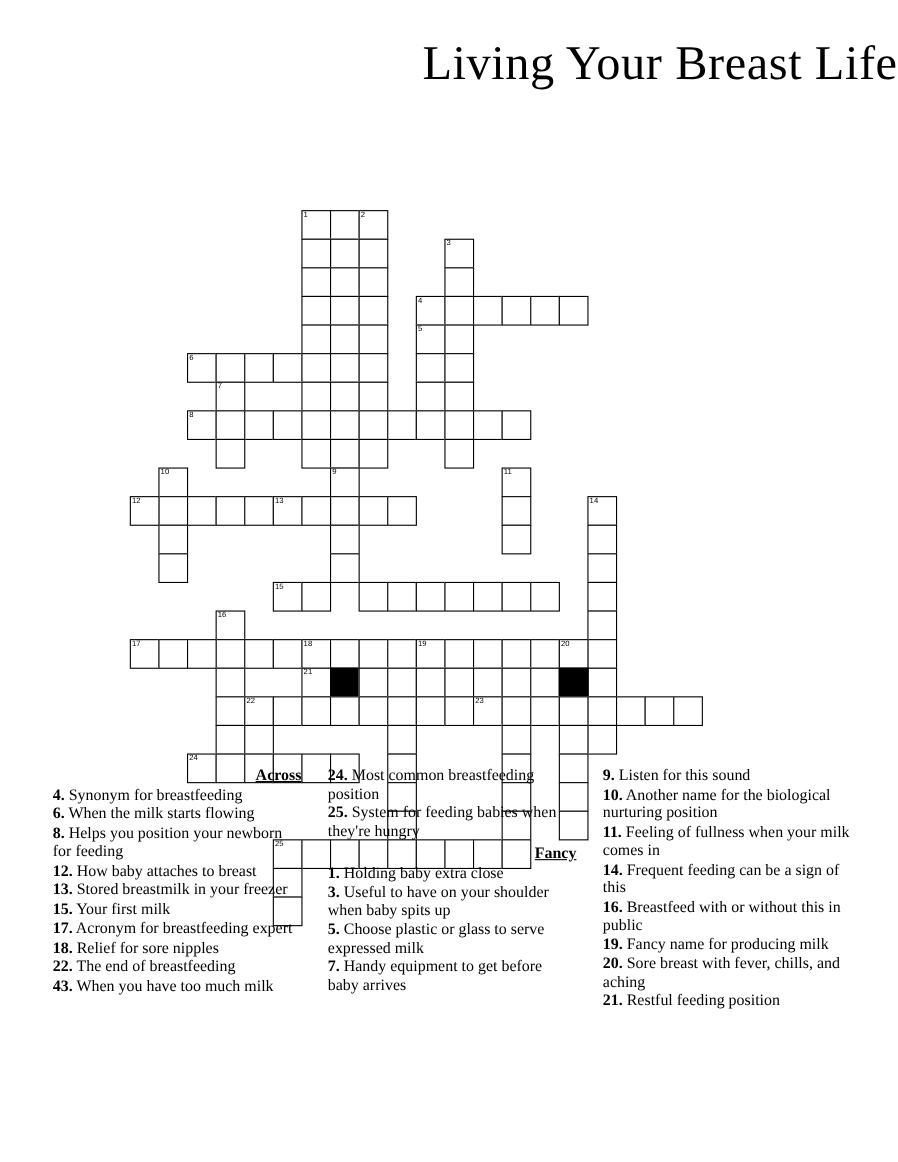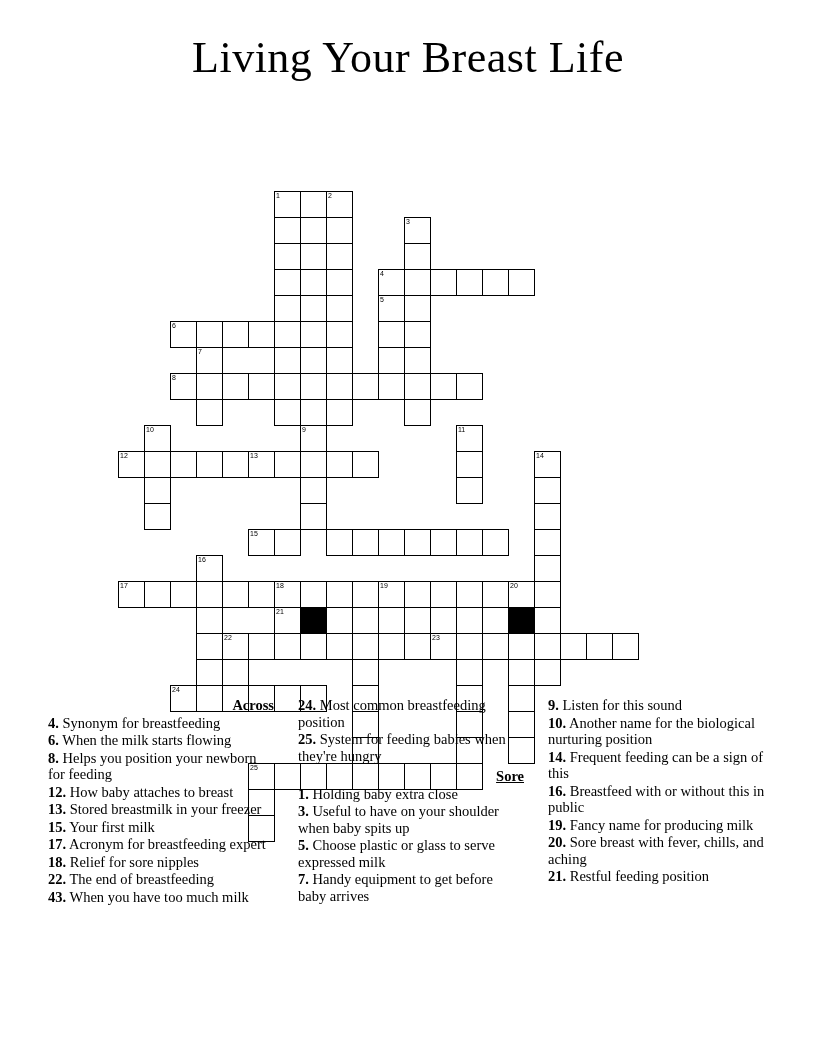--- a/index.html
+++ b/index.html
@@ -9,21 +9,21 @@
   }
   body {
     width: 816px;
     height: 1056px;
     font-family: "Liberation Serif", serif;
     color: #000000;
     position: relative;
     overflow: hidden;
   }
   #title {
-    text-align: center;
+    text-align: right;
     font-size: 44px;
     font-weight: normal;
     letter-spacing: 0.5px;
     margin: 32px 0 0 0;
     font-family: "Liberation Serif", serif;
   }
   #grid-wrap {
     position: relative;
     width: 816px;
     height: 595px;
@@ -315,27 +315,28 @@
       <div class="clue"><b>12.</b><span> How baby attaches to breast</span></div>
       <div class="clue"><b>13.</b><span> Stored breastmilk in your freezer</span></div>
       <div class="clue"><b>15.</b><span> Your first milk</span></div>
       <div class="clue"><b>17.</b><span> Acronym for breastfeeding expert</span></div>
       <div class="clue"><b>18.</b><span> Relief for sore nipples</span></div>
       <div class="clue"><b>22.</b><span> The end of breastfeeding</span></div>
       <div class="clue"><b>43.</b><span> When you have too much milk</span></div>
       <div class="clue"><b>24.</b><span> Most common breastfeeding position</span></div>
       <div class="clue"><b>25.</b><span> System for feeding babies when they're hungry</span></div>
     </div>
-  <div class="section-head" style="margin-top:4px;">Sore</div>
+  <div class="section-head" style="margin-top:4px;">Fancy</div>
   <div id="down-list">
       <div class="clue"><b>1.</b><span> Holding baby extra close</span></div>
       <div class="clue"><b>3.</b><span> Useful to have on your shoulder when baby spits up</span></div>
       <div class="clue"><b>5.</b><span> Choose plastic or glass to serve expressed milk</span></div>
       <div class="clue"><b>7.</b><span> Handy equipment to get before baby arrives</span></div>
       <div class="clue"><b>9.</b><span> Listen for this sound</span></div>
       <div class="clue"><b>10.</b><span> Another name for the biological nurturing position</span></div>
+      <div class="clue"><b>11.</b><span> Feeling of fullness when your milk comes in</span></div>
       <div class="clue"><b>14.</b><span> Frequent feeding can be a sign of this</span></div>
       <div class="clue"><b>16.</b><span> Breastfeed with or without this in public</span></div>
       <div class="clue"><b>19.</b><span> Fancy name for producing milk</span></div>
       <div class="clue"><b>20.</b><span> Sore breast with fever, chills, and aching</span></div>
       <div class="clue"><b>21.</b><span> Restful feeding position</span></div>
     </div>
 </div>
 
 </body></html>

